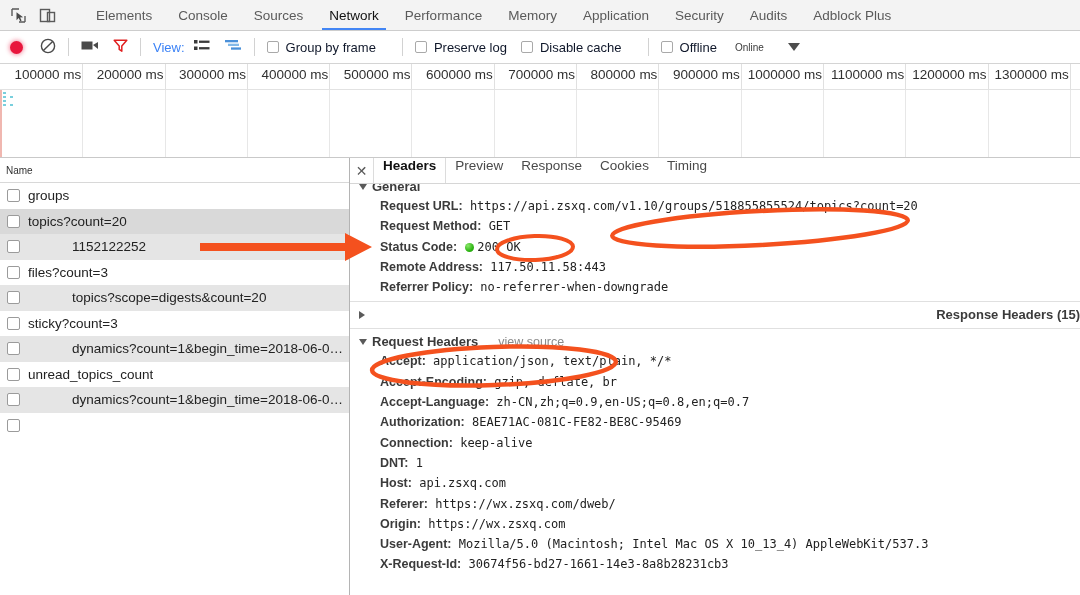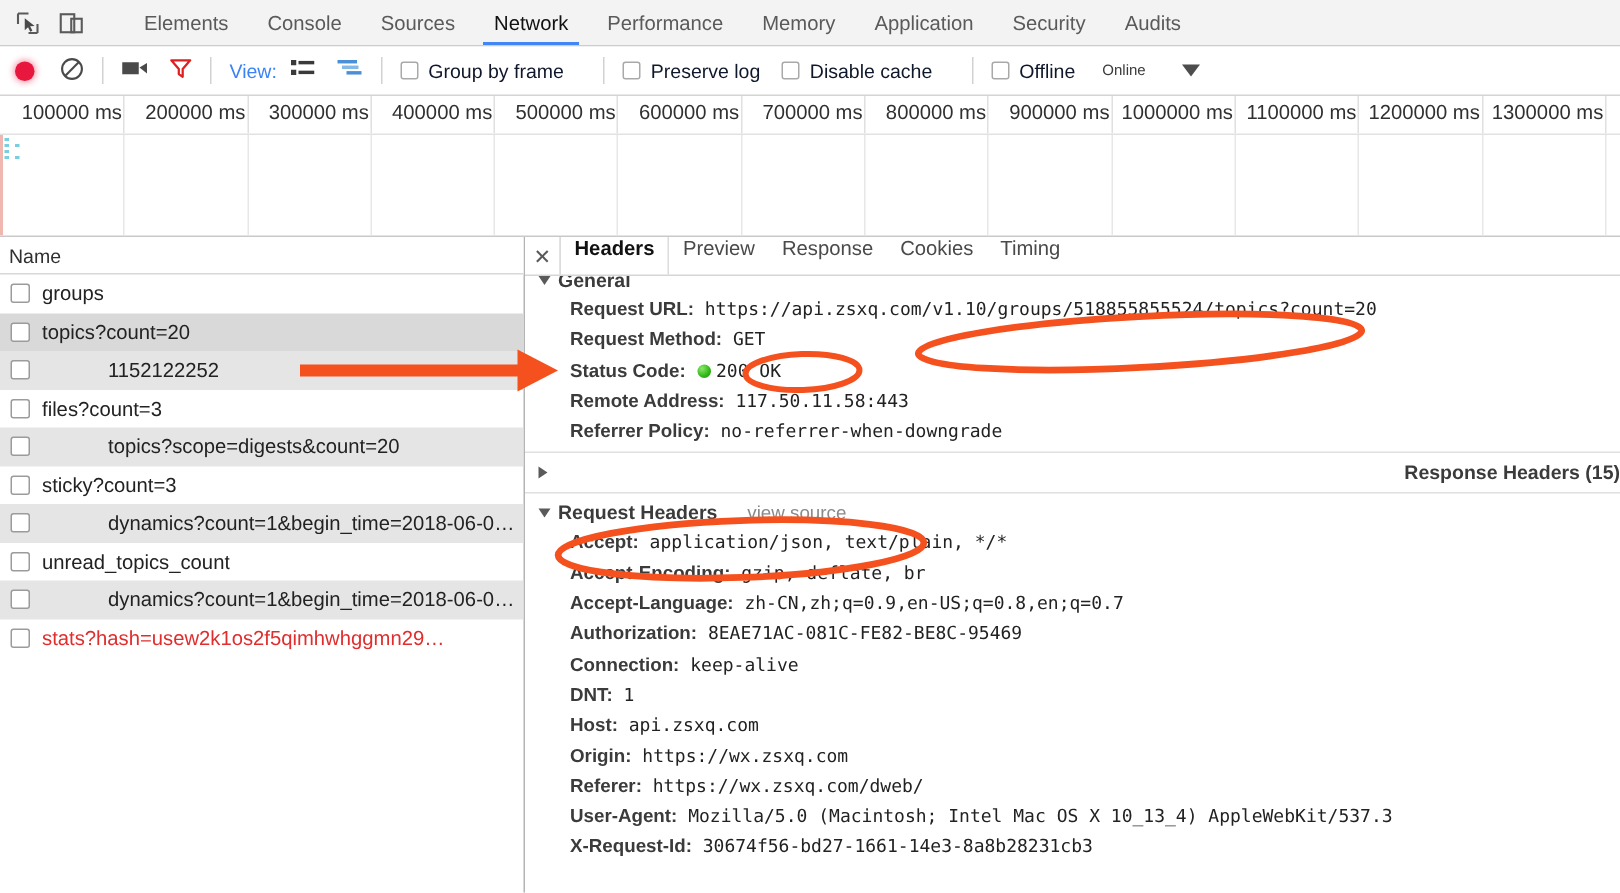--- a/index.html
+++ b/index.html
@@ -194,21 +194,21 @@
     border-right: 1px solid #b4b4b4;
     box-sizing: border-box;
     background: #fff;
     display: flex;
     flex-direction: column;
     position: relative;
   }
   .name-head {
     height: 25px;
     line-height: 25px;
-    font-size: 13px;
+    font-size: 10px;
     color: #303030;
     padding-left: 6px;
     border-bottom: 1px solid #d8d8d8;
     box-sizing: border-box;
     background: #fff;
   }
   .reqlist { flex: 1; overflow: hidden; }
   .reqrow {
     height: 25.5px;
     display: flex;
@@ -387,20 +387,23 @@
           <span>Memory</span>
         </div>
       <div class="tab">
           <span>Application</span>
         </div>
       <div class="tab">
           <span>Security</span>
         </div>
       <div class="tab">
           <span>Audits</span>
+        </div>
+      <div class="tab">
+          <span>Adblock Plus</span>
         </div>
     </div>
   </div>
 
   <div class="ctrlbar">
     <div class="rec-dot"></div>
     <span class="clear-ico">
       <svg width="16" height="16" viewBox="0 0 16 16">
         <circle cx="8" cy="8" r="6.6" fill="none" stroke="#4a4a4a" stroke-width="1.4"></circle>
         <line x1="3.4" y1="12.6" x2="12.6" y2="3.4" stroke="#4a4a4a" stroke-width="1.4"></line>
@@ -537,21 +540,20 @@
         <div class="reqrow">
           <span class="rbox"></span>
           <span class="rtext">unread_topics_count</span>
         </div>
         <div class="reqrow odd">
           <span class="rbox"></span>
           <span class="rtext">dynamics?count=1&amp;begin_time=2018-06-0…</span>
         </div>
         <div class="reqrow err">
           <span class="rbox"></span>
-          <span class="rtext">stats?hash=usew2k1os2f5qimhwhggmn29…</span>
         </div>
       </div>
     </div>
 
     <div class="right">
 
       <div class="detail-body">
         <div class="sect-head">
           <span class="tri down"></span>
           <span>General</span>
@@ -576,22 +578,22 @@
           <span>Request Headers</span>
           <span class="view-source">view source</span>
         </div>
         <div class="hdr-line"><span class="k">Accept:</span> <span>application/json, text/plain, */*</span></div>
         <div class="hdr-line"><span class="k">Accept-Encoding:</span> <span>gzip, deflate, br</span></div>
         <div class="hdr-line"><span class="k">Accept-Language:</span> <span>zh-CN,zh;q=0.9,en-US;q=0.8,en;q=0.7</span></div>
         <div class="hdr-line"><span class="k">Authorization:</span> <span>8EAE71AC-081C-FE82-BE8C-95469</span></div>
         <div class="hdr-line"><span class="k">Connection:</span> <span>keep-alive</span></div>
         <div class="hdr-line"><span class="k">DNT:</span> <span>1</span></div>
         <div class="hdr-line"><span class="k">Host:</span> <span>api.zsxq.com</span></div>
+        <div class="hdr-line"><span class="k">Referer:</span> <span>https://wx.zsxq.com/dweb/</span></div>
         <div class="hdr-line"><span class="k">Origin:</span> <span>https://wx.zsxq.com</span></div>
-        <div class="hdr-line"><span class="k">Referer:</span> <span>https://wx.zsxq.com/dweb/</span></div>
         <div class="hdr-line"><span class="k">User-Agent:</span> <span>Mozilla/5.0 (Macintosh; Intel Mac OS X 10_13_4) AppleWebKit/537.3</span></div>
         <div class="hdr-line"><span class="k">X-Request-Id:</span> <span>30674f56-bd27-1661-14e3-8a8b28231cb3</span></div>
       </div>
 
       <div class="detail-tabs">
         <div class="close-x">✕</div>
         <div class="dtab selected">
             <span>Headers</span>
           </div>
         <div class="dtab">

